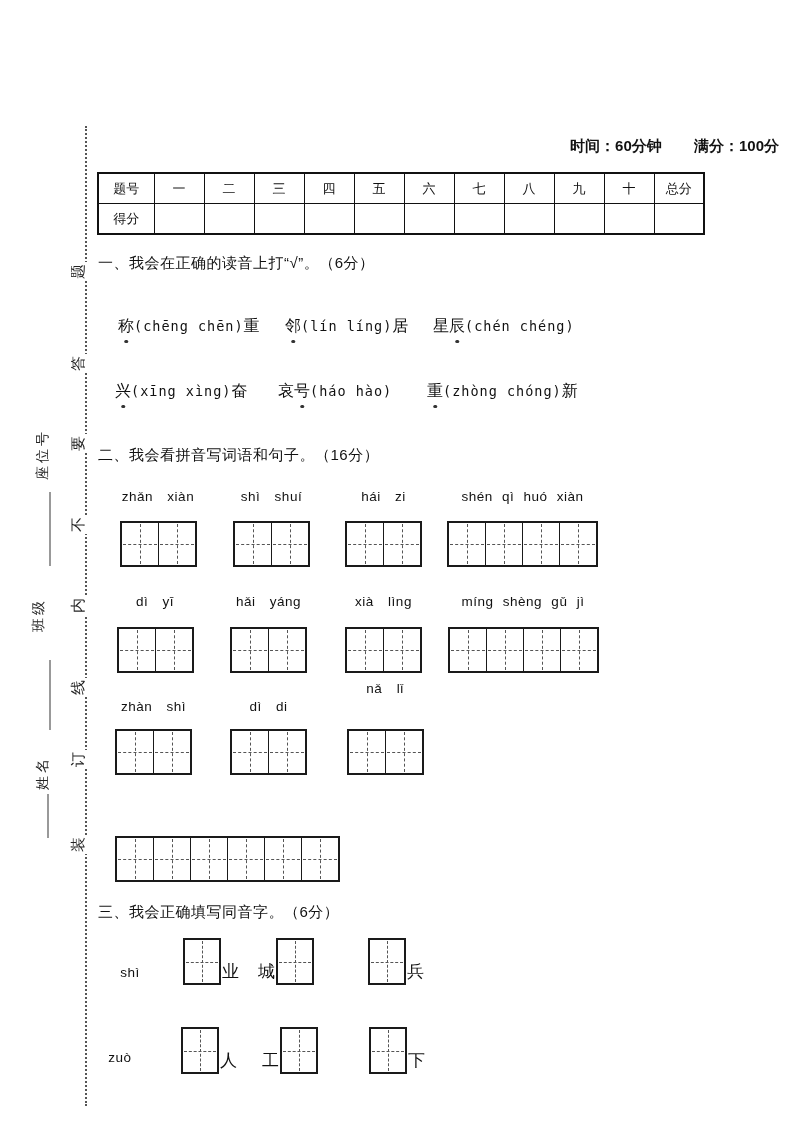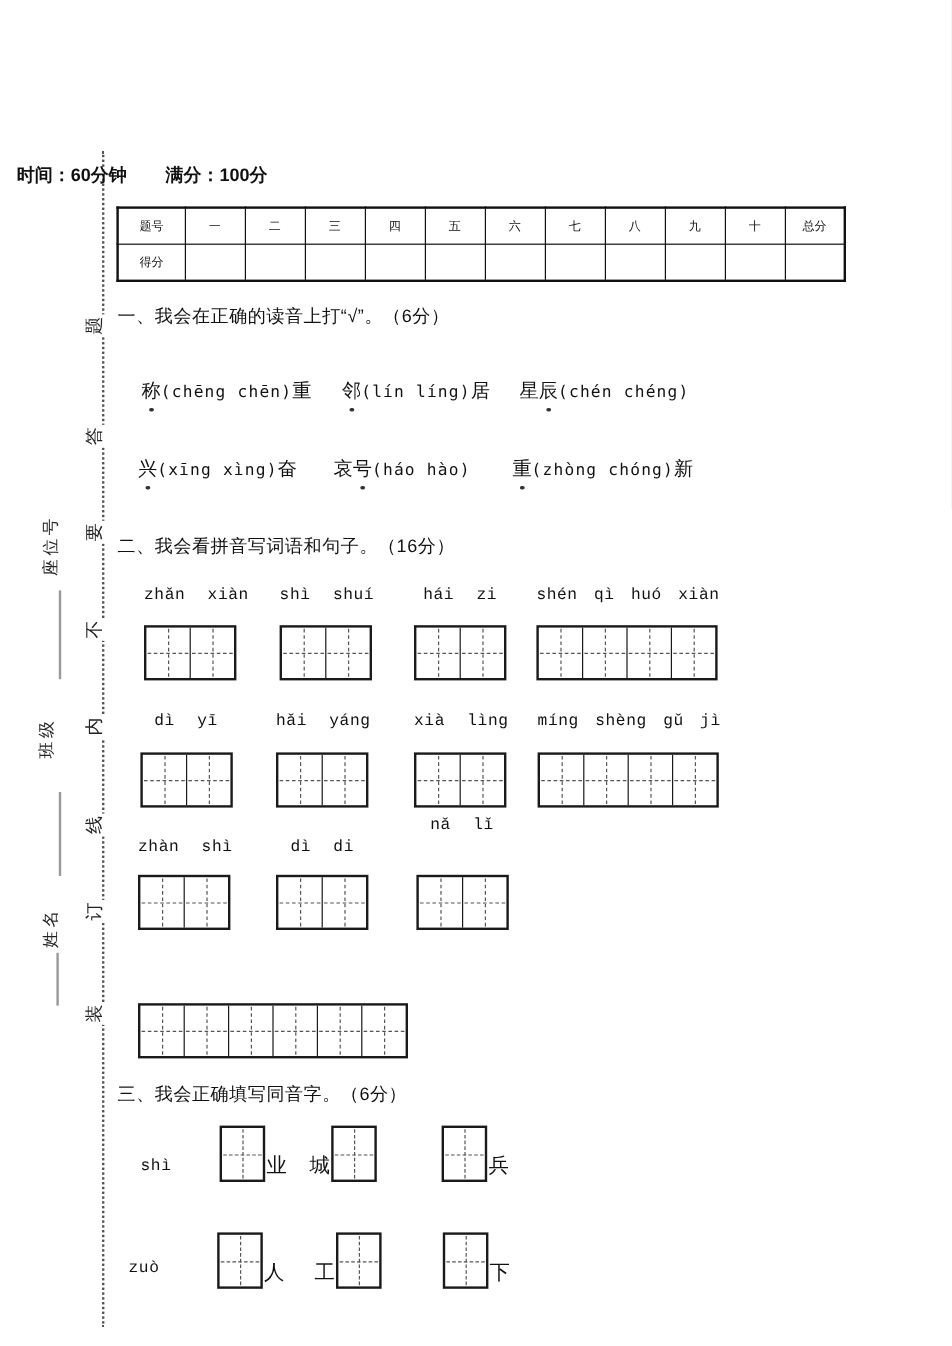--- a/index.html
+++ b/index.html
@@ -22,46 +22,46 @@
     position:absolute; transform-origin:0 0; transform:rotate(-90deg);
     font-size:14px; letter-spacing:3px; color:#222; white-space:nowrap;
   }
   .vline { position:absolute; width:2px; background:#999; }
   
   .title {
     position:absolute; left:0; right:0; top:86px; text-align:center;
     font-size:18px; font-weight:bold; letter-spacing:1px; color:#111;
   }
   .meta {
-    position:absolute; left:0; right:0; top:137px; text-align:left;
+    position:absolute; left:0; right:0; top:137px; text-align:right;
     font-size:15px; font-weight:bold; color:#111;
   }
   .meta span { margin:0 14px; }
   
   .score-table {
     position:absolute; left:97px; top:172px; width:608px;
     border-collapse:collapse; table-layout:fixed;
   }
   .score-table td {
     border:1px solid #111; height:27px; text-align:center;
-    font-size:10px; color:#111; padding:1px;
+    font-size:13px; color:#111; padding:1px;
   }
   .score-table { border:2px solid #111; }
   
   .h { position:absolute; left:98px; font-size:15px; color:#111; letter-spacing:0.5px; }
   .s1item { position:absolute; font-size:16px; white-space:nowrap; color:#111; }
   .s1item .py { font-family:"DejaVu Sans Mono",monospace; font-size:13.5px; letter-spacing:1px; }
   .emph { position:relative; display:inline-block; }
   .emph::after {
     content:""; position:absolute; left:50%; bottom:-6px; width:3.5px; height:3.5px;
     background:#333; border-radius:50%; transform:translateX(-50%);
   }
   
   .pyl {
-    position:absolute; text-align:center; font-family:Liberation Mono, monospace;
+    position:absolute; text-align:center; font-family:Liberation Sans, sans-serif;
     font-size:13.5px; letter-spacing:0.5px; word-spacing:10px; color:#111; white-space:nowrap;
   }
   .pyl.tight { word-spacing:2px; }
   .pyl.mid  { word-spacing:5px; }
   
   .tz-grid { position:absolute; display:flex; border:2px solid #1a1a1a; background:#fff; }
   .tz-cell { width:36px; height:42px; position:relative; border-right:1px solid #1a1a1a; }
   .tz-grid .tz-cell:last-child { border-right:none; }
   .tz-cell::before {
     content:""; position:absolute; left:50%; top:1px; bottom:1px; width:0;

